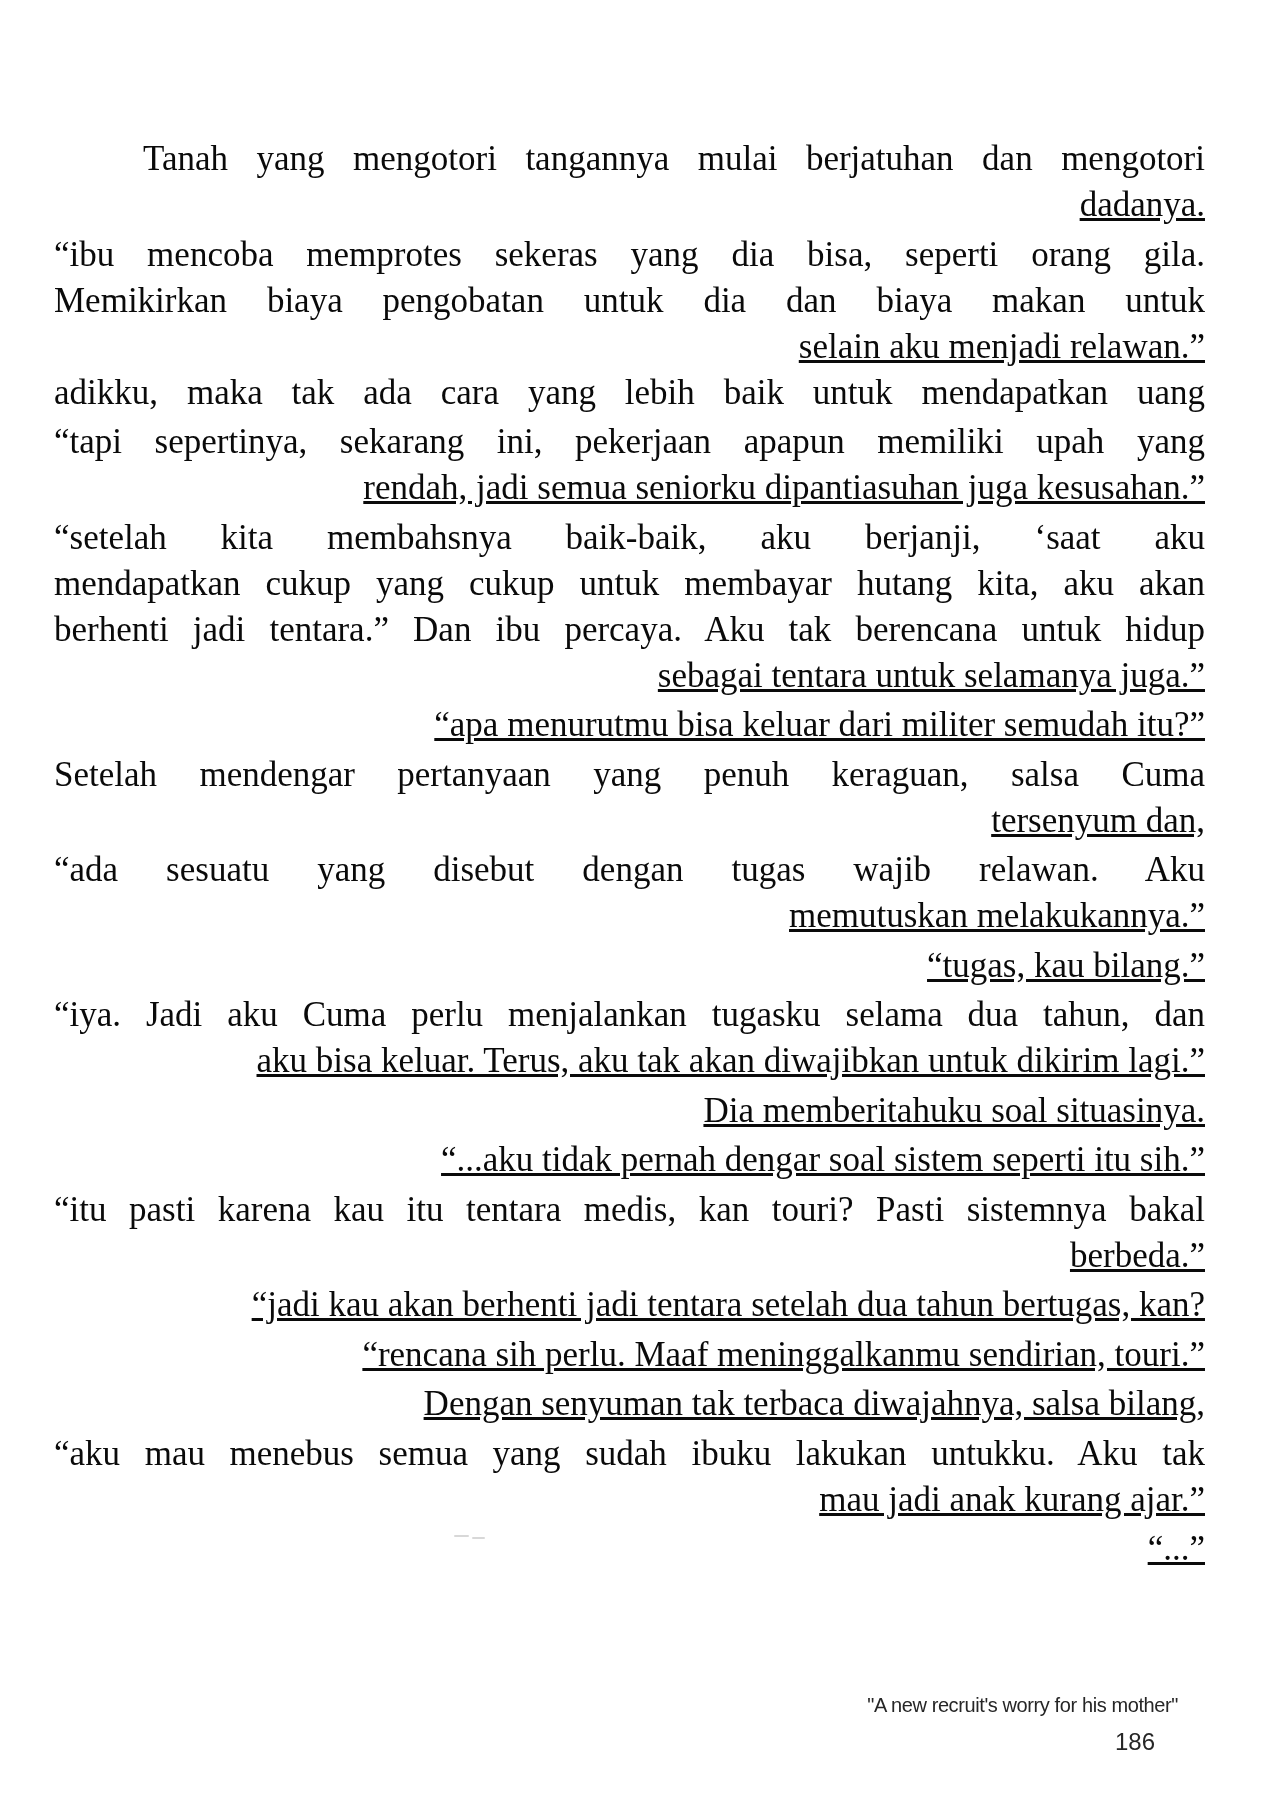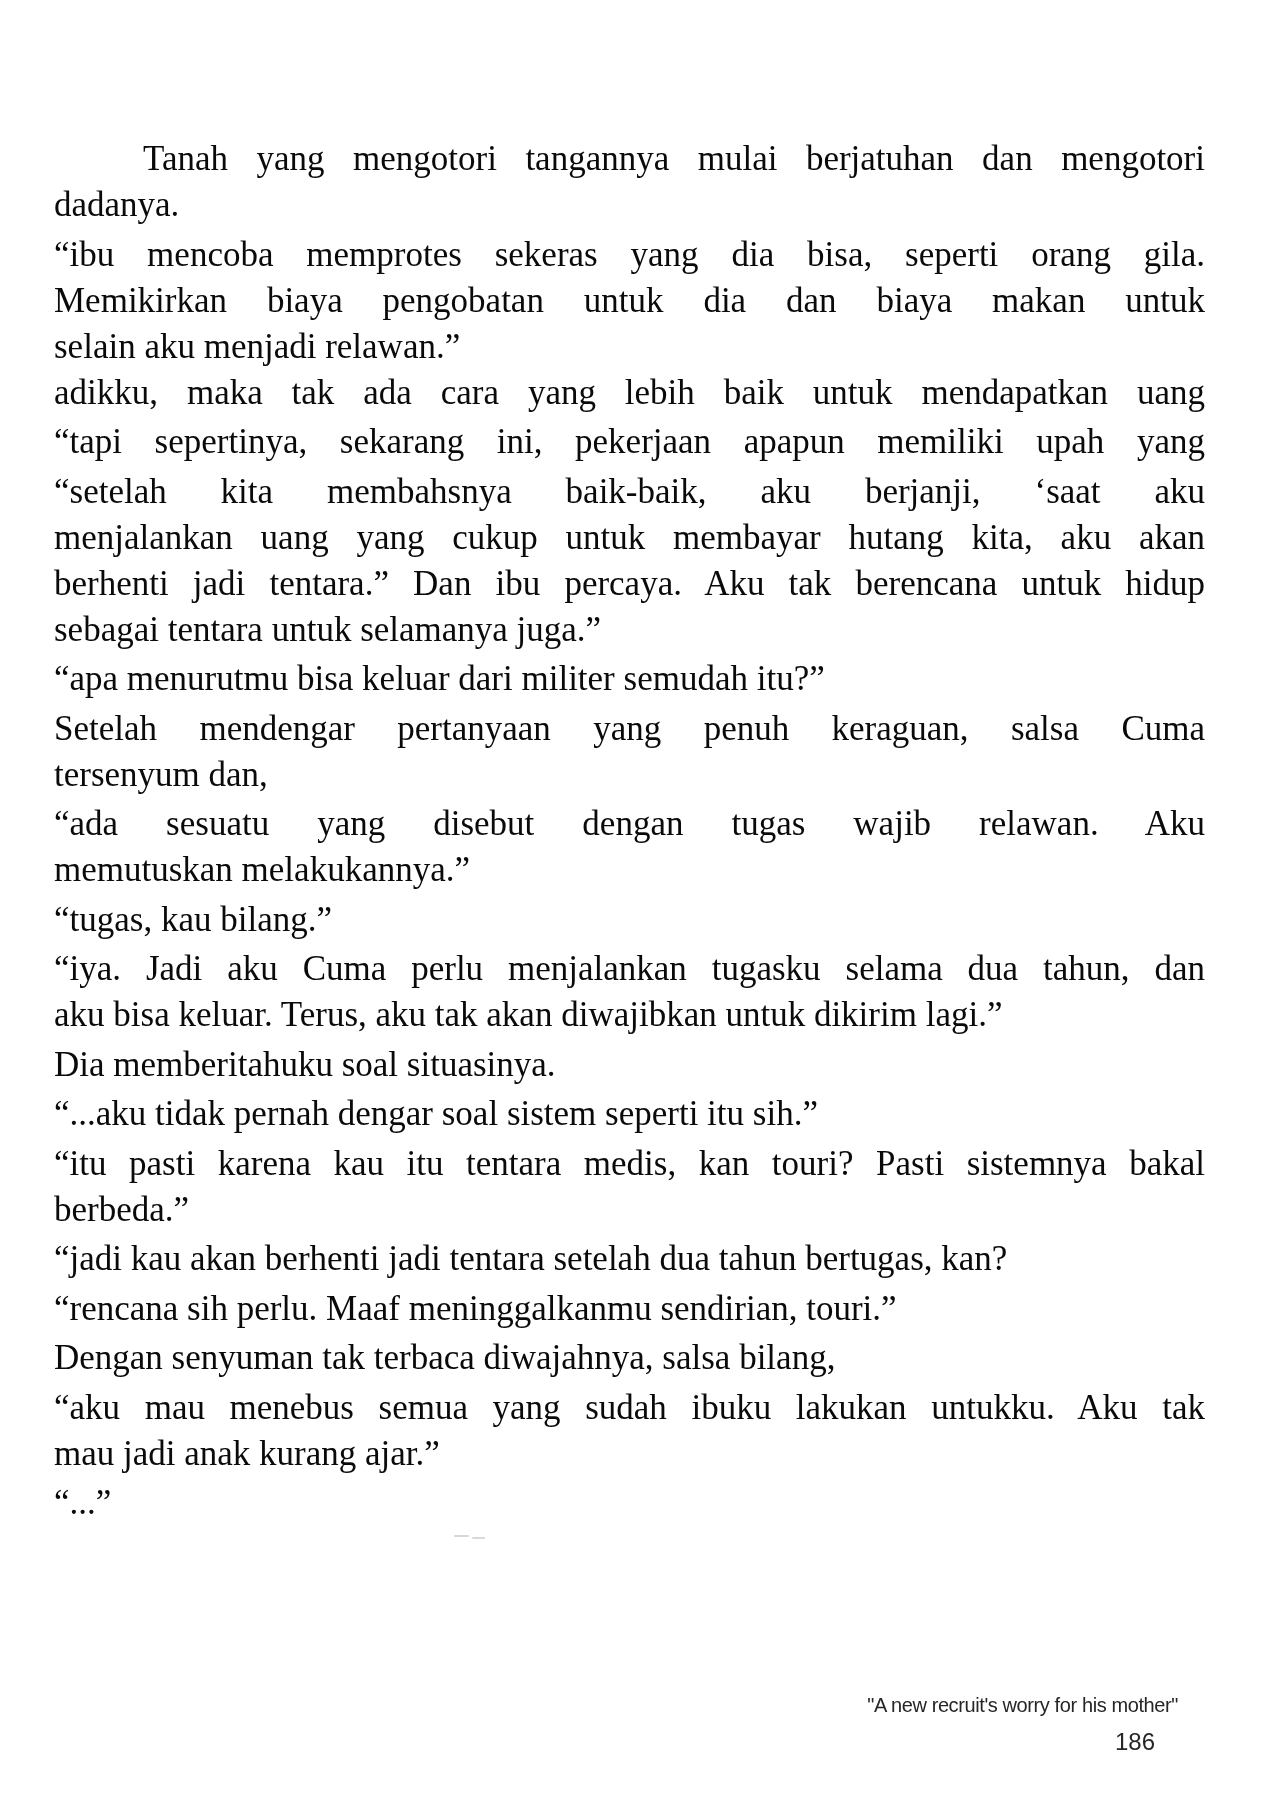--- a/index.html
+++ b/index.html
@@ -24,22 +24,23 @@
     line-height: 46px;
     color: var(--text, #0a0a0a);
   }
   .para {
     margin: 0 0 3.5px 0;
   }
   .line {
     width: 100%;
   }
   .line.natural {
-    text-align: left;
+    text-align: right;
     white-space: nowrap;
+    text-decoration: underline;
   }
   .line.j {
     text-align: justify;
     text-align-last: justify;
     -moz-text-align-last: justify;
     text-justify: inter-word;
   }
   .line.indent {
     text-indent: 89px;
   }
@@ -88,24 +89,25 @@
       <div class="line natural">dadanya.</div>
     </div>
     <div class="para">
       <div class="line j">“ibu mencoba memprotes sekeras yang dia bisa, seperti orang gila.</div>
       <div class="line j">Memikirkan biaya pengobatan untuk dia dan biaya makan untuk</div>
       <div class="line natural">selain aku menjadi relawan.”</div>
       <div class="line j">adikku, maka tak ada cara yang lebih baik untuk mendapatkan uang</div>
     </div>
     <div class="para">
       <div class="line j">“tapi sepertinya, sekarang ini, pekerjaan apapun memiliki upah yang</div>
+      <div class="line natural">rendah, jadi semua seniorku dipantiasuhan juga kesusahan.”</div>
     </div>
     <div class="para">
       <div class="line j">“setelah kita membahsnya baik-baik, aku berjanji, ‘saat aku</div>
-      <div class="line j">menjalankan uang yang cukup untuk membayar hutang kita, aku akan</div>
+      <div class="line j">mendapatkan cukup yang cukup untuk membayar hutang kita, aku akan</div>
       <div class="line j">berhenti jadi tentara.” Dan ibu percaya. Aku tak berencana untuk hidup</div>
       <div class="line natural">sebagai tentara untuk selamanya juga.”</div>
     </div>
     <div class="para">
       <div class="line natural">“apa menurutmu bisa keluar dari militer semudah itu?”</div>
     </div>
     <div class="para">
       <div class="line j">Setelah mendengar pertanyaan yang penuh keraguan, salsa Cuma</div>
       <div class="line natural">tersenyum dan,</div>
     </div>

